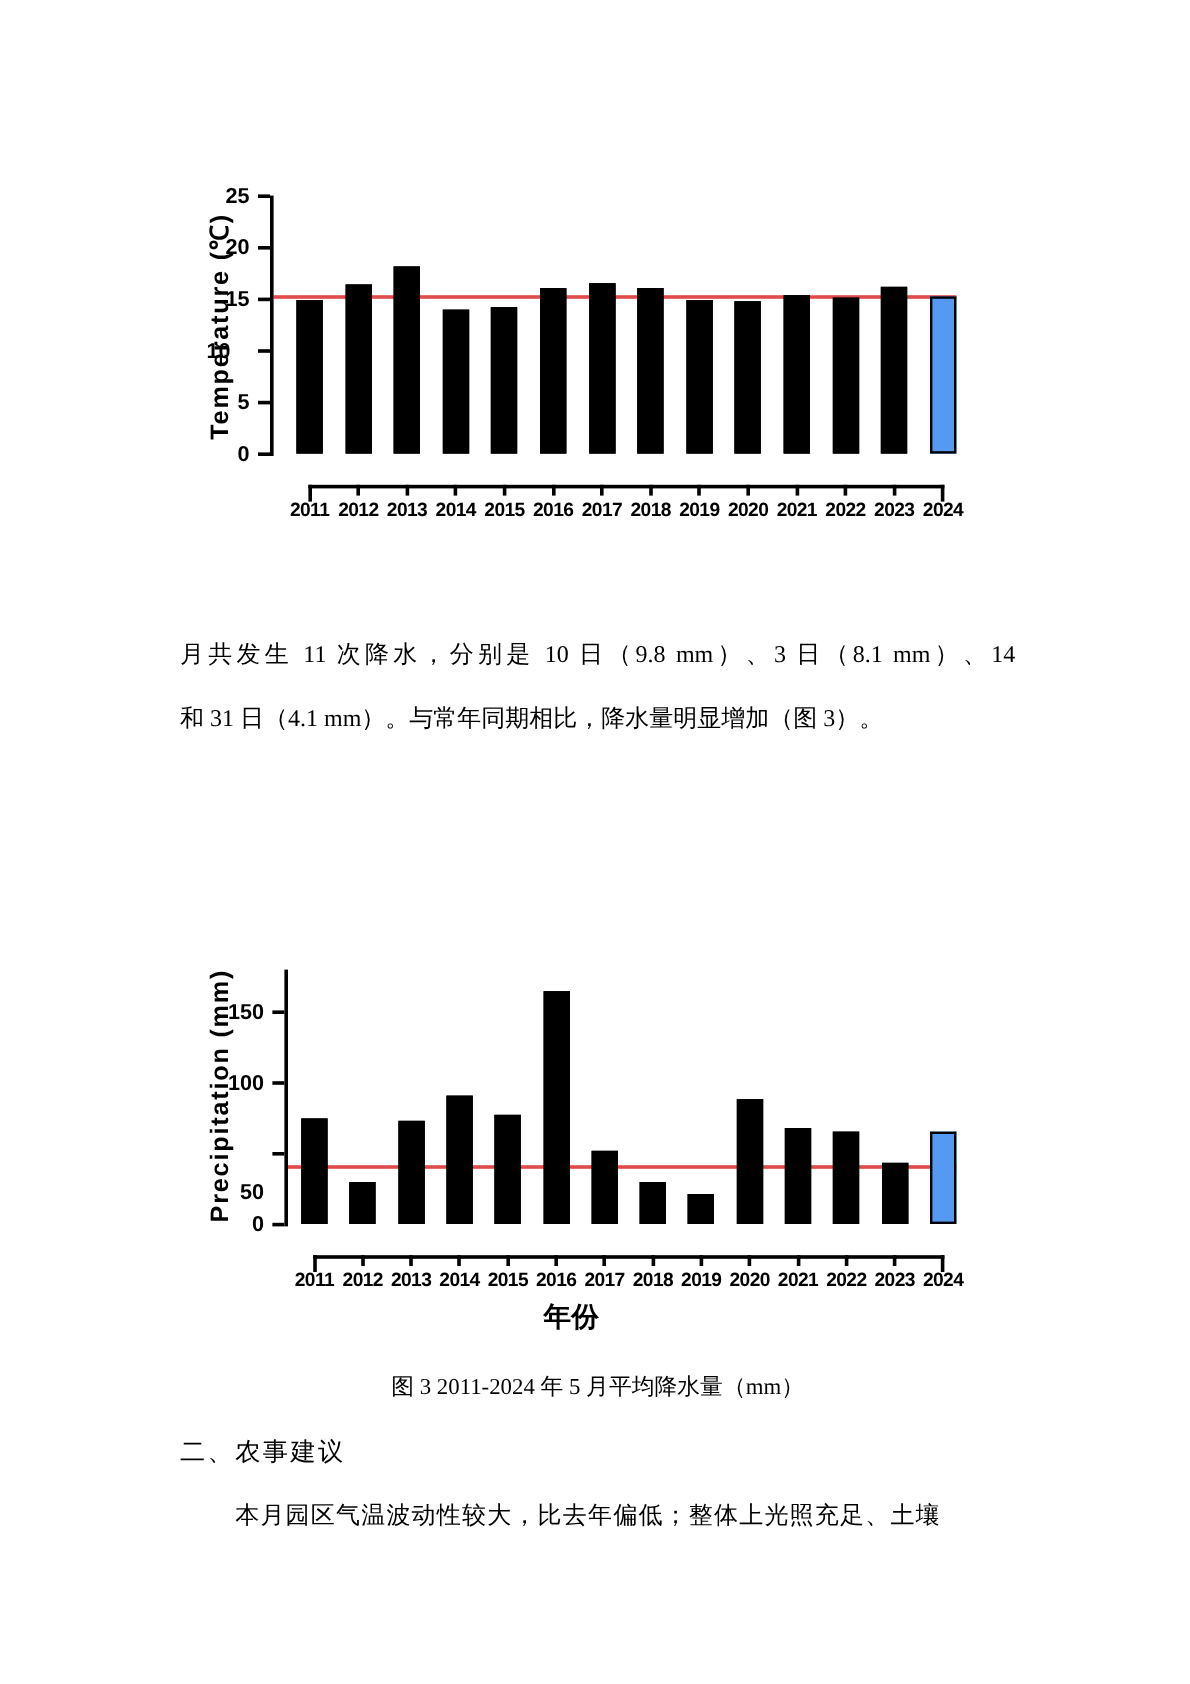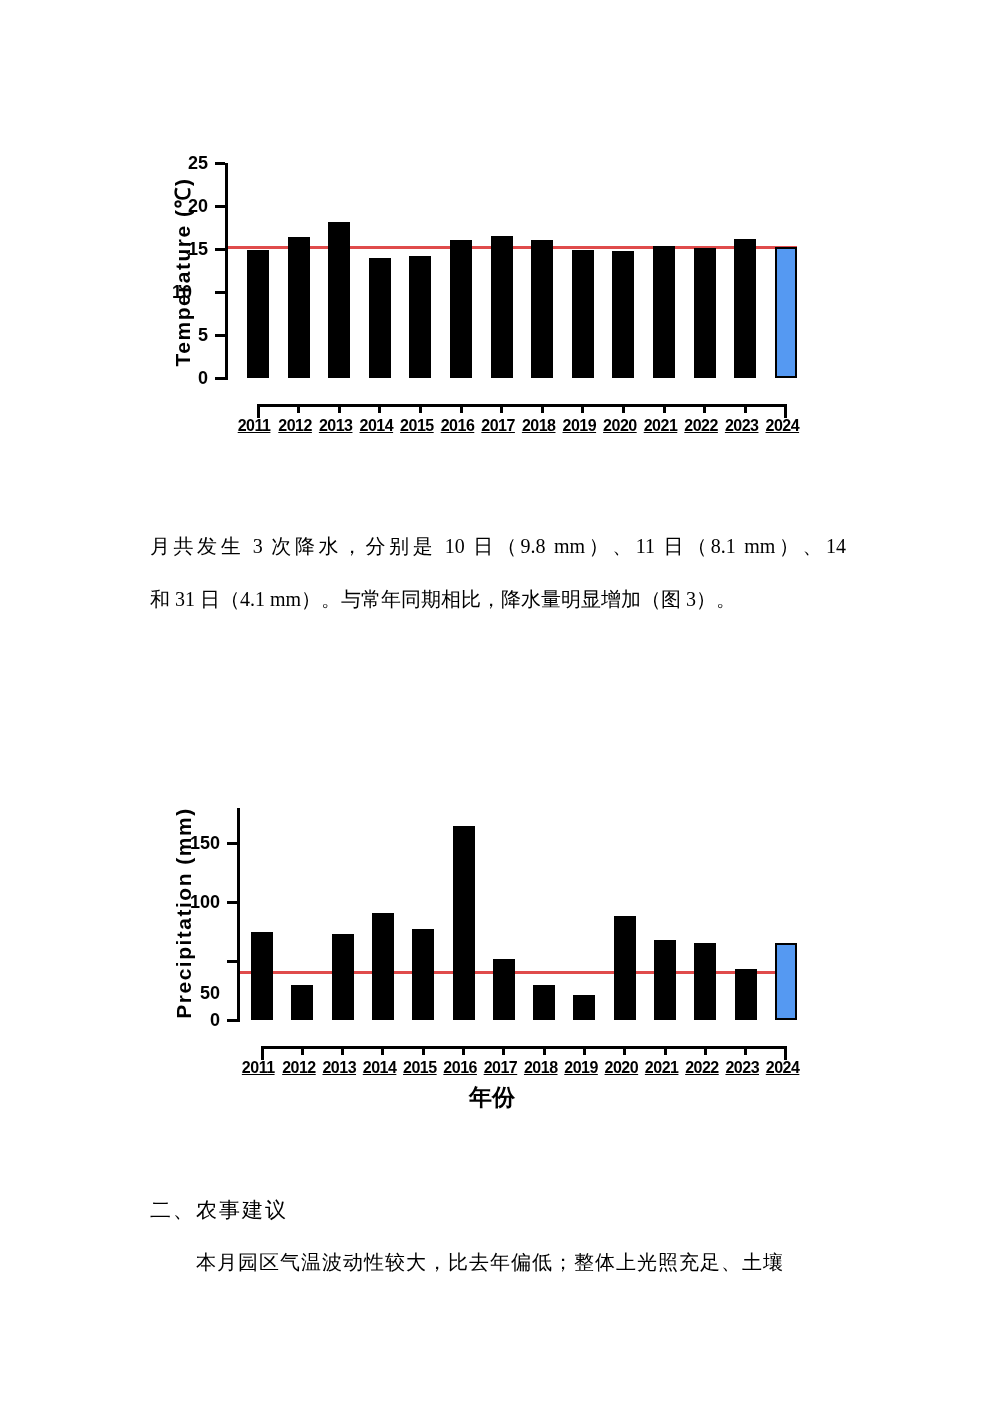--- a/index.html
+++ b/index.html
@@ -7,21 +7,21 @@
         font-family:"Liberation Serif",serif;overflow:hidden;}
   .chart-layer{position:absolute;inset:0;}
   .ylabel{position:absolute;font-family:"Liberation Sans",sans-serif;font-weight:bold;
           font-size:21px;white-space:nowrap;transform:translate(-50%,-50%) rotate(-90deg);
           letter-spacing:1.5px;}
   .xlabel{position:absolute;font-family:"Liberation Sans",sans-serif;font-weight:bold;
           font-size:23px;white-space:nowrap;transform:translate(-50%,0);}
   .ytick-label{position:absolute;font-family:"Liberation Sans",sans-serif;font-weight:bold;
           font-size:18px;text-align:right;height:24px;line-height:24px;}
   .xtick-label{position:absolute;font-family:"Liberation Sans",sans-serif;font-weight:bold;
-          font-size:16px;text-align:left;height:20px;line-height:20px;letter-spacing:-0.5px;text-decoration:underline;}
+          font-size:16px;text-align:center;height:20px;line-height:20px;letter-spacing:-0.5px;}
   .axis{position:absolute;background:#000;z-index:3;}
   .bar{position:absolute;box-sizing:border-box;border:2px solid #000;z-index:2;}
   .refline{position:absolute;height:3px;z-index:1;}
   .caption{position:absolute;left:150px;width:696px;text-align:center;font-size:19px;}
   .para{position:absolute;left:150px;width:696px;font-size:20px;line-height:53px;}
   .jline{text-align:justify;text-align-last:justify;}
   .lline{text-align:left;}
   .heading{position:absolute;left:150px;font-size:21px;letter-spacing:2px;}
   .advice{position:absolute;left:150px;width:700px;font-size:20px;text-indent:46px;letter-spacing:1px;}
 </style>
@@ -86,27 +86,27 @@
       <div class="axis" style="left: 703.1px; top: 404px; width: 3px; height: 9px;"></div>
       <div class="xtick-label" style="left: 684.3px; width: 40.6px; top: 416px;">2022</div>
       <div class="axis" style="left: 743.7px; top: 404px; width: 3px; height: 9px;"></div>
       <div class="xtick-label" style="left: 724.9px; width: 40.6px; top: 416px;">2023</div>
       <div class="axis" style="left: 784.3px; top: 404px; width: 3px; height: 14px;"></div>
       <div class="xtick-label" style="left: 765.5px; width: 40.6px; top: 416px;">2024</div>
     </section>
 
 
   <div class="para" style="top:520px;">
-    <div class="jline">月共发生 3 次降水，分别是 10 日（9.8 mm）、11 日（8.1 mm）、14</div>
+    <div class="jline">月共发生 11 次降水，分别是 10 日（9.8 mm）、3 日（8.1 mm）、14</div>
     <div class="lline">和 31 日（4.1 mm）。与常年同期相比，降水量明显增加（图 3）。</div>
   </div>
 
   <section class="chart-layer" id="chart-precipitation">
     <div class="ylabel" style="left: 184px; top: 913px;">Precipitation (mm)</div>
-    <div class="xlabel" style="left: 492px; top: 1082px;">年份</div>
+    <div class="xlabel" style="left: 476px; top: 1082px;">年份</div>
   <div class="axis" style="left: 237px; top: 808px; width: 3px; height: 214px;"></div>
       <div class="axis" style="left: 227px; top: 1018.5px; width: 10px; height: 3px;"></div>
       <div class="ytick-label" style="left: 168px; width: 52px; top: 1008px;">0</div>
       <div class="axis" style="left: 227px; top: 959.611px; width: 10px; height: 3px;"></div>
       <div class="ytick-label" style="left: 168px; width: 52px; top: 981px;">50</div>
       <div class="axis" style="left: 227px; top: 900.722px; width: 10px; height: 3px;"></div>
       <div class="ytick-label" style="left: 168px; width: 52px; top: 890.222px;">100</div>
       <div class="axis" style="left: 227px; top: 841.833px; width: 10px; height: 3px;"></div>
       <div class="ytick-label" style="left: 168px; width: 52px; top: 831.333px;">150</div>
       <div class="refline" style="left: 240px; top: 971.389px; width: 556.9px; background: rgb(224, 75, 75);"></div>
@@ -148,18 +148,19 @@
       <div class="axis" style="left: 663.5px; top: 1046px; width: 3px; height: 9px;"></div>
       <div class="xtick-label" style="left: 644.85px; width: 40.3px; top: 1058px;">2021</div>
       <div class="axis" style="left: 703.8px; top: 1046px; width: 3px; height: 9px;"></div>
       <div class="xtick-label" style="left: 685.15px; width: 40.3px; top: 1058px;">2022</div>
       <div class="axis" style="left: 744.1px; top: 1046px; width: 3px; height: 9px;"></div>
       <div class="xtick-label" style="left: 725.45px; width: 40.3px; top: 1058px;">2023</div>
       <div class="axis" style="left: 784.4px; top: 1046px; width: 3px; height: 14px;"></div>
       <div class="xtick-label" style="left: 765.75px; width: 40.3px; top: 1058px;">2024</div>
     </section>
 
+  <div class="caption" style="top:1143px;">图 3 2011-2024 年 5 月平均降水量（mm）</div>
 
   <div class="heading" style="top:1196px;">二、农事建议</div>
 
   <div class="advice" style="top:1249px;">本月园区气温波动性较大，比去年偏低；整体上光照充足、土壤</div>
 
 </div>
 
 </body></html>

